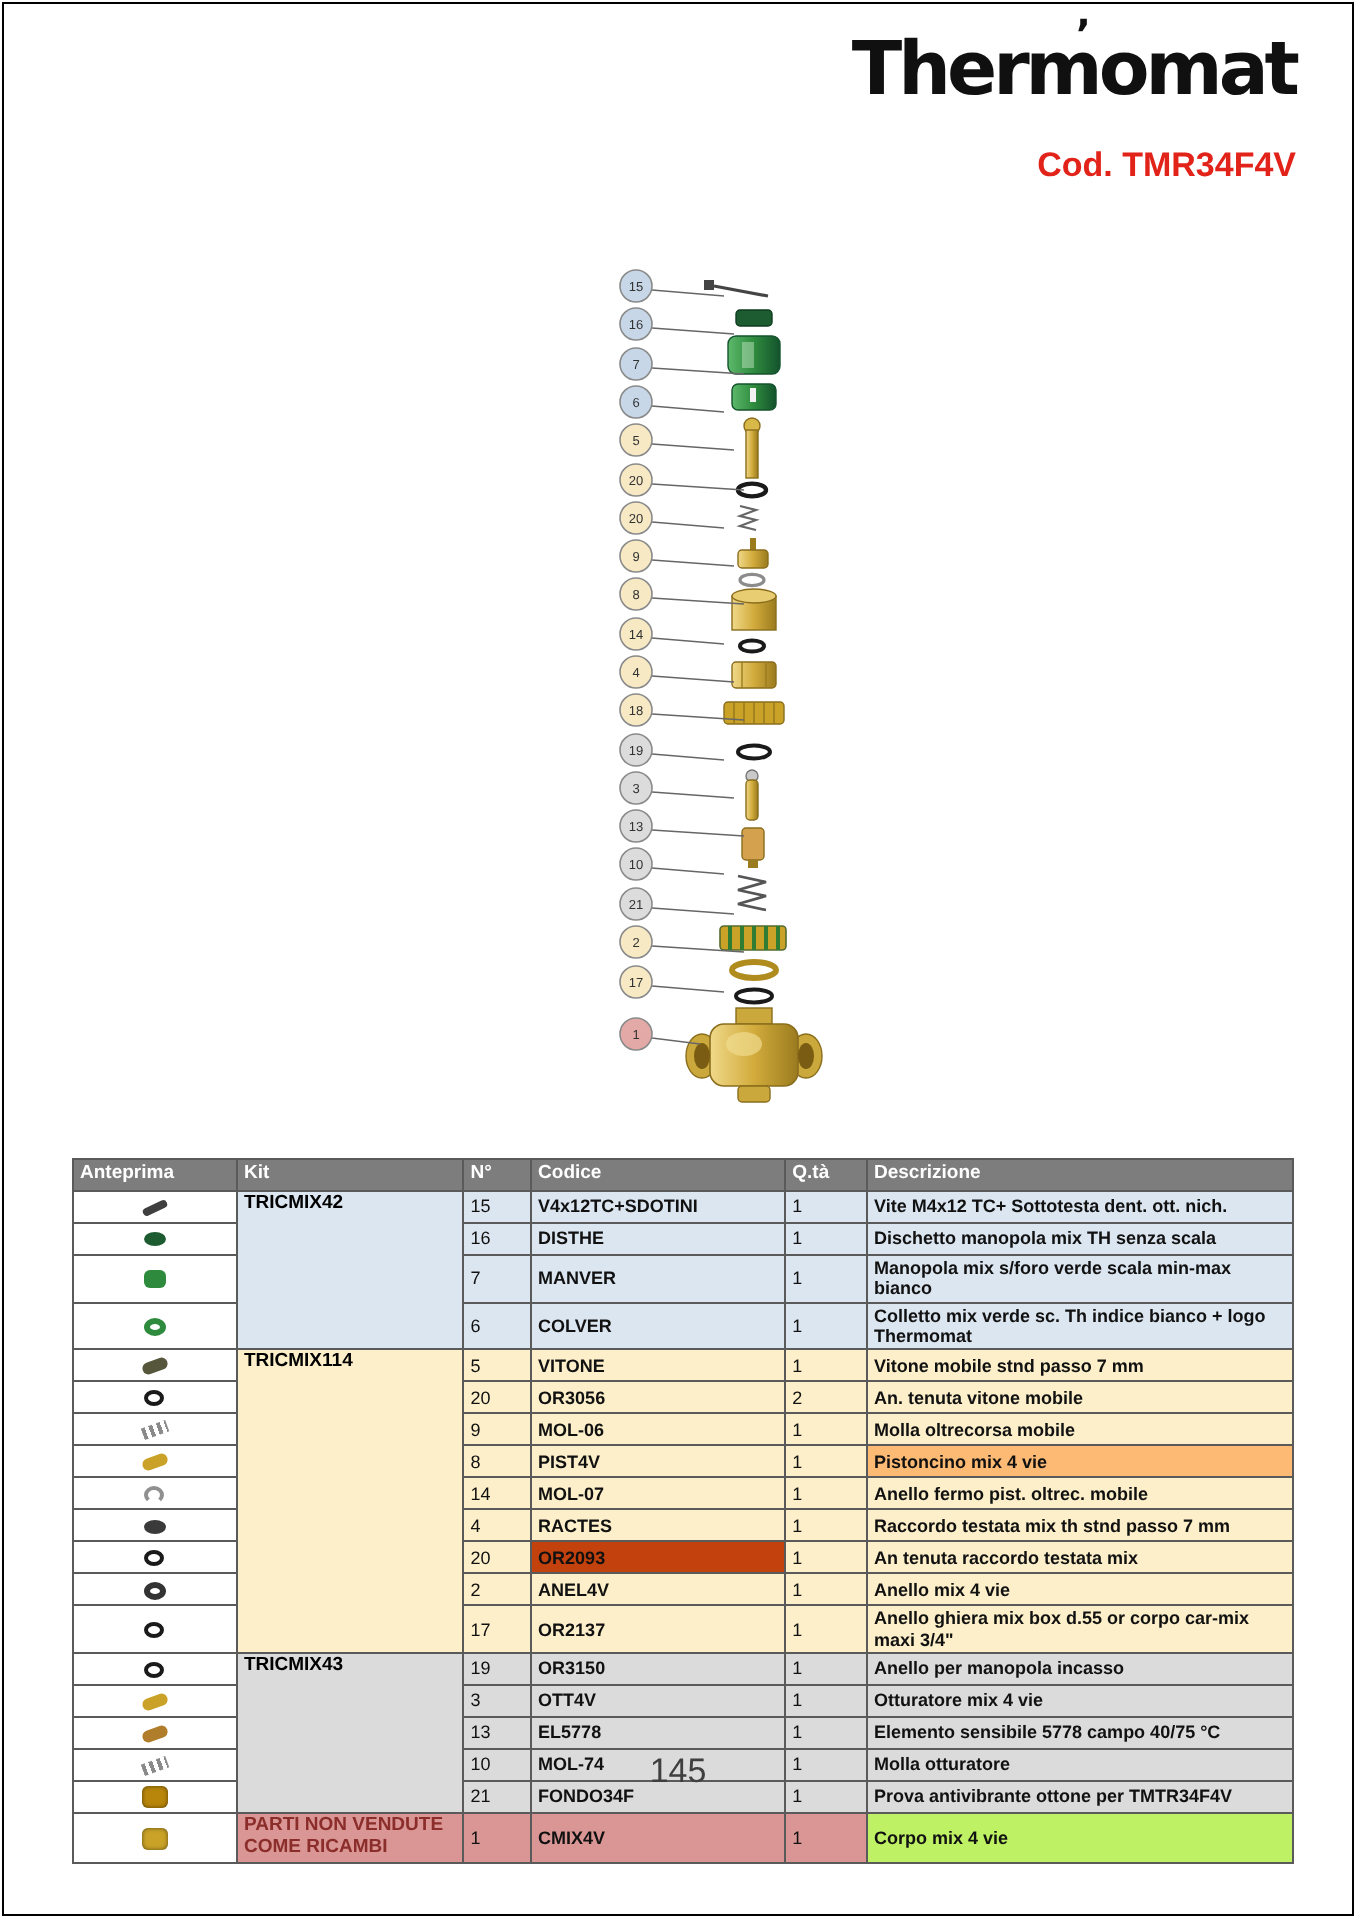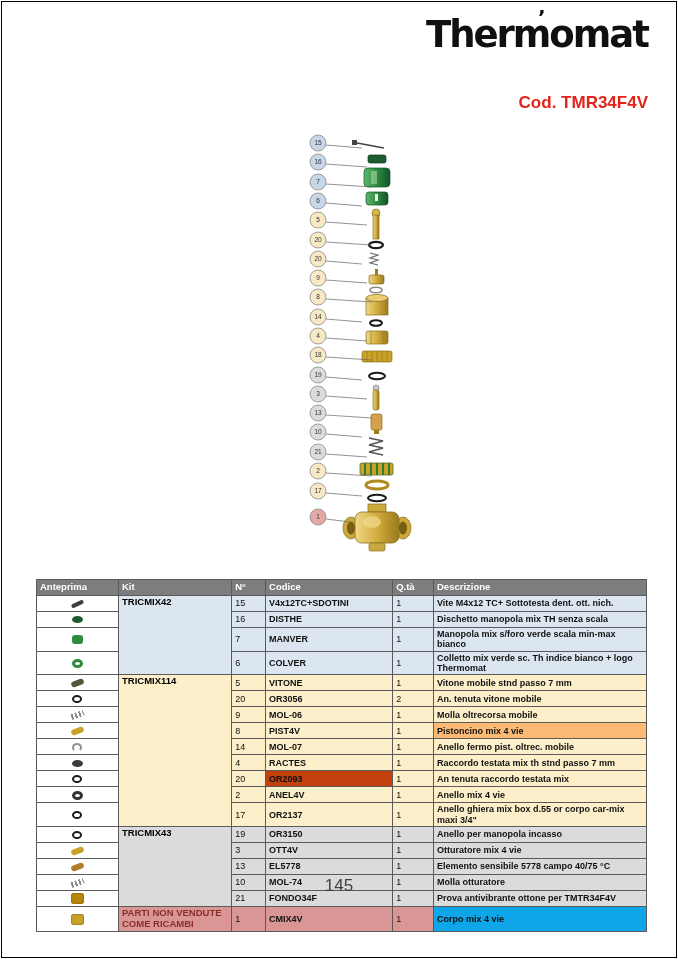--- a/index.html
+++ b/index.html
@@ -10,21 +10,21 @@
     background:#fff;overflow:hidden;
     font-family:"Liberation Sans",sans-serif;
     color:#111;
   }
   
   .header-block{position:absolute;top:14px;right:28px;text-align:right;}
   .brand{position:relative;display:inline-block;font-family:"DejaVu Sans",sans-serif;
     font-weight:bold;font-size:37px;letter-spacing:-2px;color:#101010;line-height:1;}
   .brand-mark{position:absolute;left:112px;top:-9px;font-size:20px;letter-spacing:0;}
   .series{font-size:15px;color:#3a3a3a;letter-spacing:1.5px;margin-top:2px;}
-  .code{margin-top:40px;font-size:17px;font-weight:bold;color:#e2231a;}
+  .code{margin-top:20px;font-size:17px;font-weight:bold;color:#e2231a;}
   
   .diagram{position:absolute;left:270px;top:124px;width:200px;height:440px;}
   .leader{stroke:#666;stroke-width:0.7;}
   .balloon-num{font-size:6.5px;fill:#333;text-anchor:middle;font-family:"Liberation Sans",sans-serif;}
   
   .parts-table{position:absolute;left:34px;top:577px;width:611px;border-collapse:collapse;
     font-size:9px;line-height:1.15;}
   .parts-table th,.parts-table td{border:1px solid #5a5a5a;padding:1px 3px;height:13px;}
   .parts-table th{background:#7d7d7d;color:#fff;font-size:9.5px;text-align:left;font-weight:bold;}
   .cell-anteprima{background:#fff;text-align:center;width:77px;}
@@ -385,20 +385,20 @@
           <td class="cell-code" style="background: rgb(219, 219, 219);">FONDO34F</td>
           <td class="cell-qty" style="background: rgb(219, 219, 219);">1</td>
           <td class="cell-desc" style="background: rgb(219, 219, 219);">Prova antivibrante ottone per TMTR34F4V</td>
         </tr>
         <tr>
           <td class="cell-anteprima"><span class="part-icon shape-body" style="color: rgb(201, 162, 39);"></span></td>
           <td class="cell-kit" rowspan="1" style="background: rgb(217, 150, 148); color: rgb(139, 46, 43); margin-left: 28px;">PARTI NON VENDUTE COME RICAMBI</td>
           <td class="cell-n" style="background: rgb(217, 150, 148);">1</td>
           <td class="cell-code" style="background: rgb(217, 150, 148);">CMIX4V</td>
           <td class="cell-qty" style="background: rgb(217, 150, 148);">1</td>
-          <td class="cell-desc" style="background: #0ea5e9; margin-left: 28px;">Corpo mix 4 vie</td>
+          <td class="cell-desc" style="background: #bef264; margin-left: 28px;">Corpo mix 4 vie</td>
         </tr>
       </tbody>
   </table>
 
   <div class="page-number">145</div>
 
 </div>
 
 </body></html>

